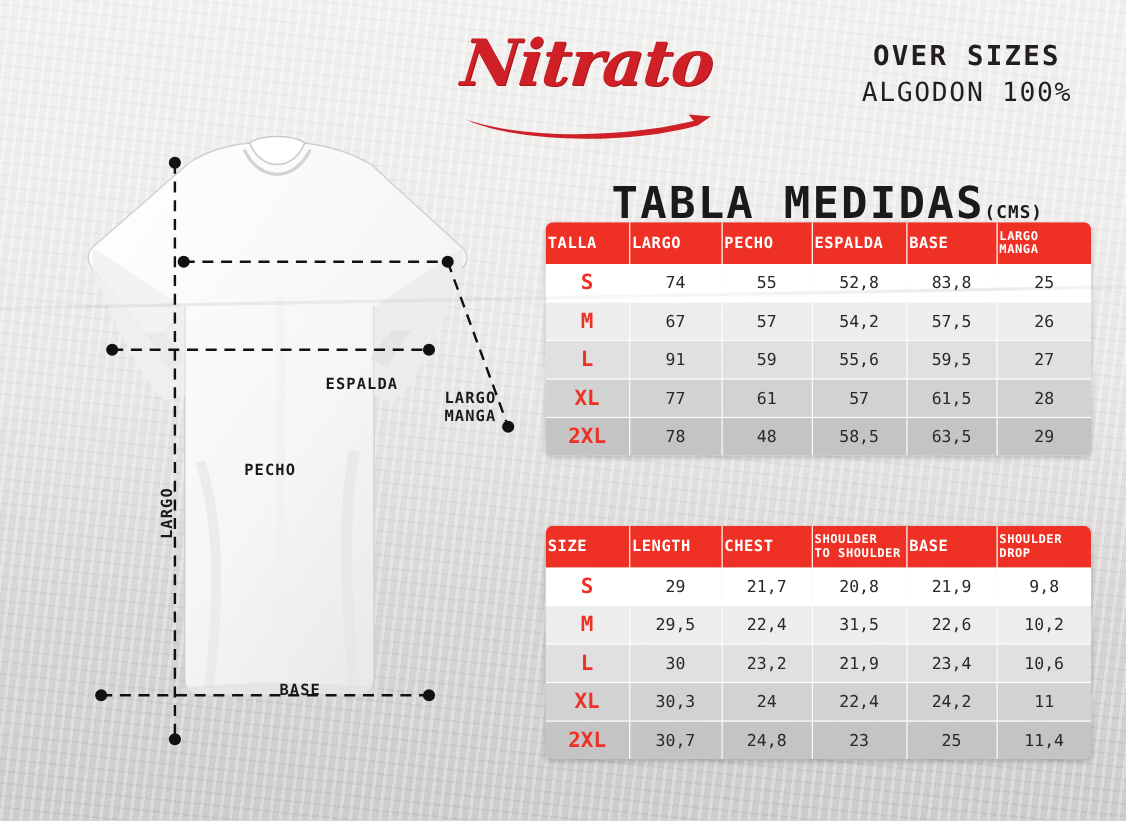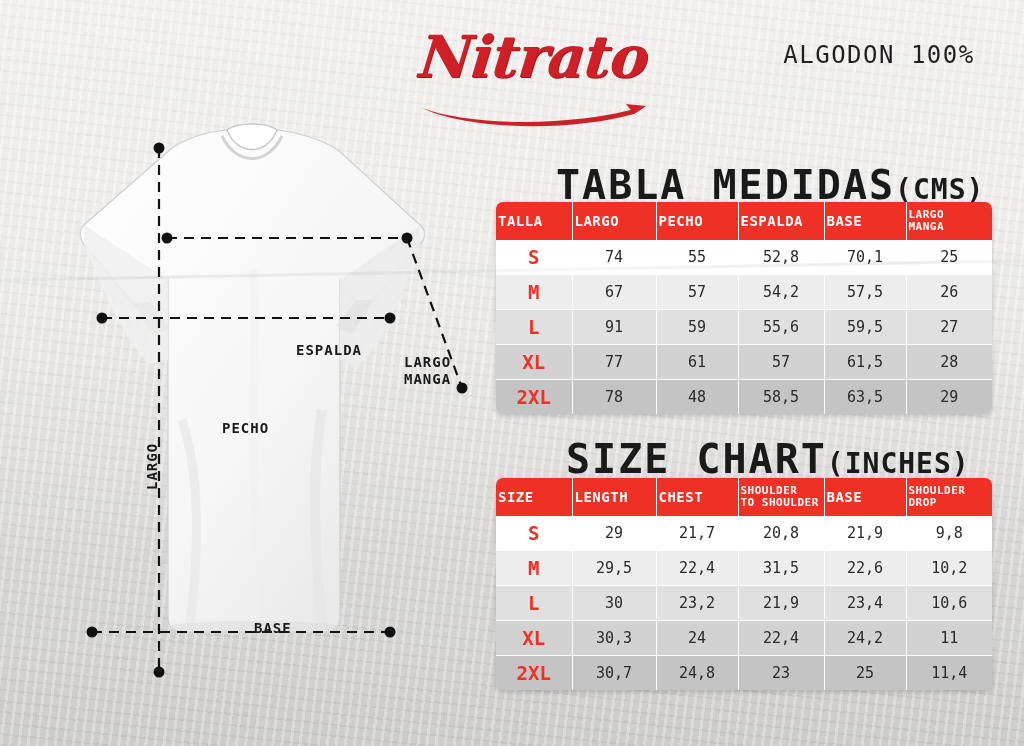--- a/index.html
+++ b/index.html
@@ -119,21 +119,21 @@
     font-family: "DejaVu Sans Mono", monospace;
     font-weight: bold;
     color: #1a1a1a;
     white-space: nowrap;
   }
   .table-title .big {
     font-size: 40px;
     letter-spacing: 2px;
   }
   .table-title .unit {
-    font-size: 28px;
+    font-size: 16px;
     letter-spacing: 1px;
     text-align: right;
   }
 
   table.size-table {
     position: absolute;
     border-collapse: collapse;
     table-layout: fixed;
     font-family: "DejaVu Sans Mono", monospace;
     box-shadow: 0 2px 5px rgba(0,0,0,0.18);
@@ -190,20 +190,21 @@
 
   <div class="logo">
     <div class="logo-text">Nitrato</div>
     <svg class="logo-swoosh" viewBox="0 0 228 26">
       <path d="M2 6 C 50 24, 150 26, 226 4 L 214 12 C 150 30, 48 28, 2 6 Z" fill="#cf2027"></path>
       <path d="M226 4 L 206 2 L 214 12 Z" fill="#cf2027"></path>
     </svg>
   </div>
 
   <div class="over-sizes">
+    <div class="l1">OVER SIZES</div>
     <div class="l2">ALGODON 100%</div>
   </div>
 
   <div class="shirt-wrap">
     <svg class="shirt-svg" width="460" height="570" viewBox="0 0 460 570">
       <defs>
         <linearGradient id="shirtGrad" x1="0" y1="0" x2="1" y2="1">
           <stop offset="0%" stop-color="#ffffff"></stop>
           <stop offset="55%" stop-color="#f6f6f6"></stop>
           <stop offset="100%" stop-color="#e3e3e3"></stop>
@@ -303,21 +304,21 @@
           <span>MANGA</span>
         </th>
       </tr>
     </thead>
     <tbody>
       <tr class="r0">
         <td class="size-cell">S</td>
         <td>74</td>
         <td>55</td>
         <td>52,8</td>
-        <td>70,1</td>
+        <td>83,8</td>
         <td>25</td>
       </tr>
       <tr class="r1">
         <td class="size-cell">M</td>
         <td>67</td>
         <td>57</td>
         <td>54,2</td>
         <td>57,5</td>
         <td>26</td>
       </tr>
@@ -341,23 +342,20 @@
         <td class="size-cell">2XL</td>
         <td>78</td>
         <td>48</td>
         <td>58,5</td>
         <td>63,5</td>
         <td>29</td>
       </tr>
     </tbody>
   </table>
 
-  <div class="table-title" style="left:566px; top:436px;">
-    <span class="big">SIZE CHART</span><span class="unit">(INCHES)</span>
-  </div>
 
   <table class="size-table" style="left:496px; top:478px; width:496px;">
     <colgroup>
       <col style="width:76px">
         <col style="width:84px">
         <col style="width:82px">
       <col style="width:86px">
         <col style="width:82px">
         <col style="width:86px">
     </colgroup>

